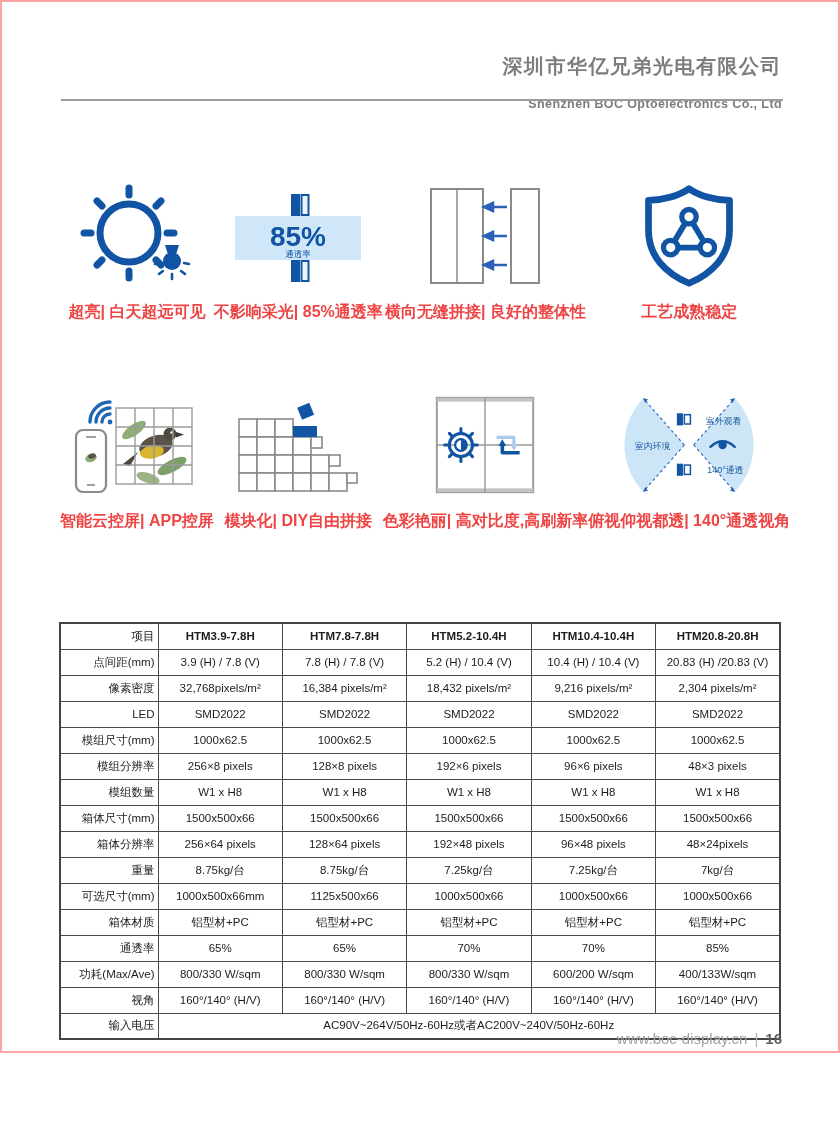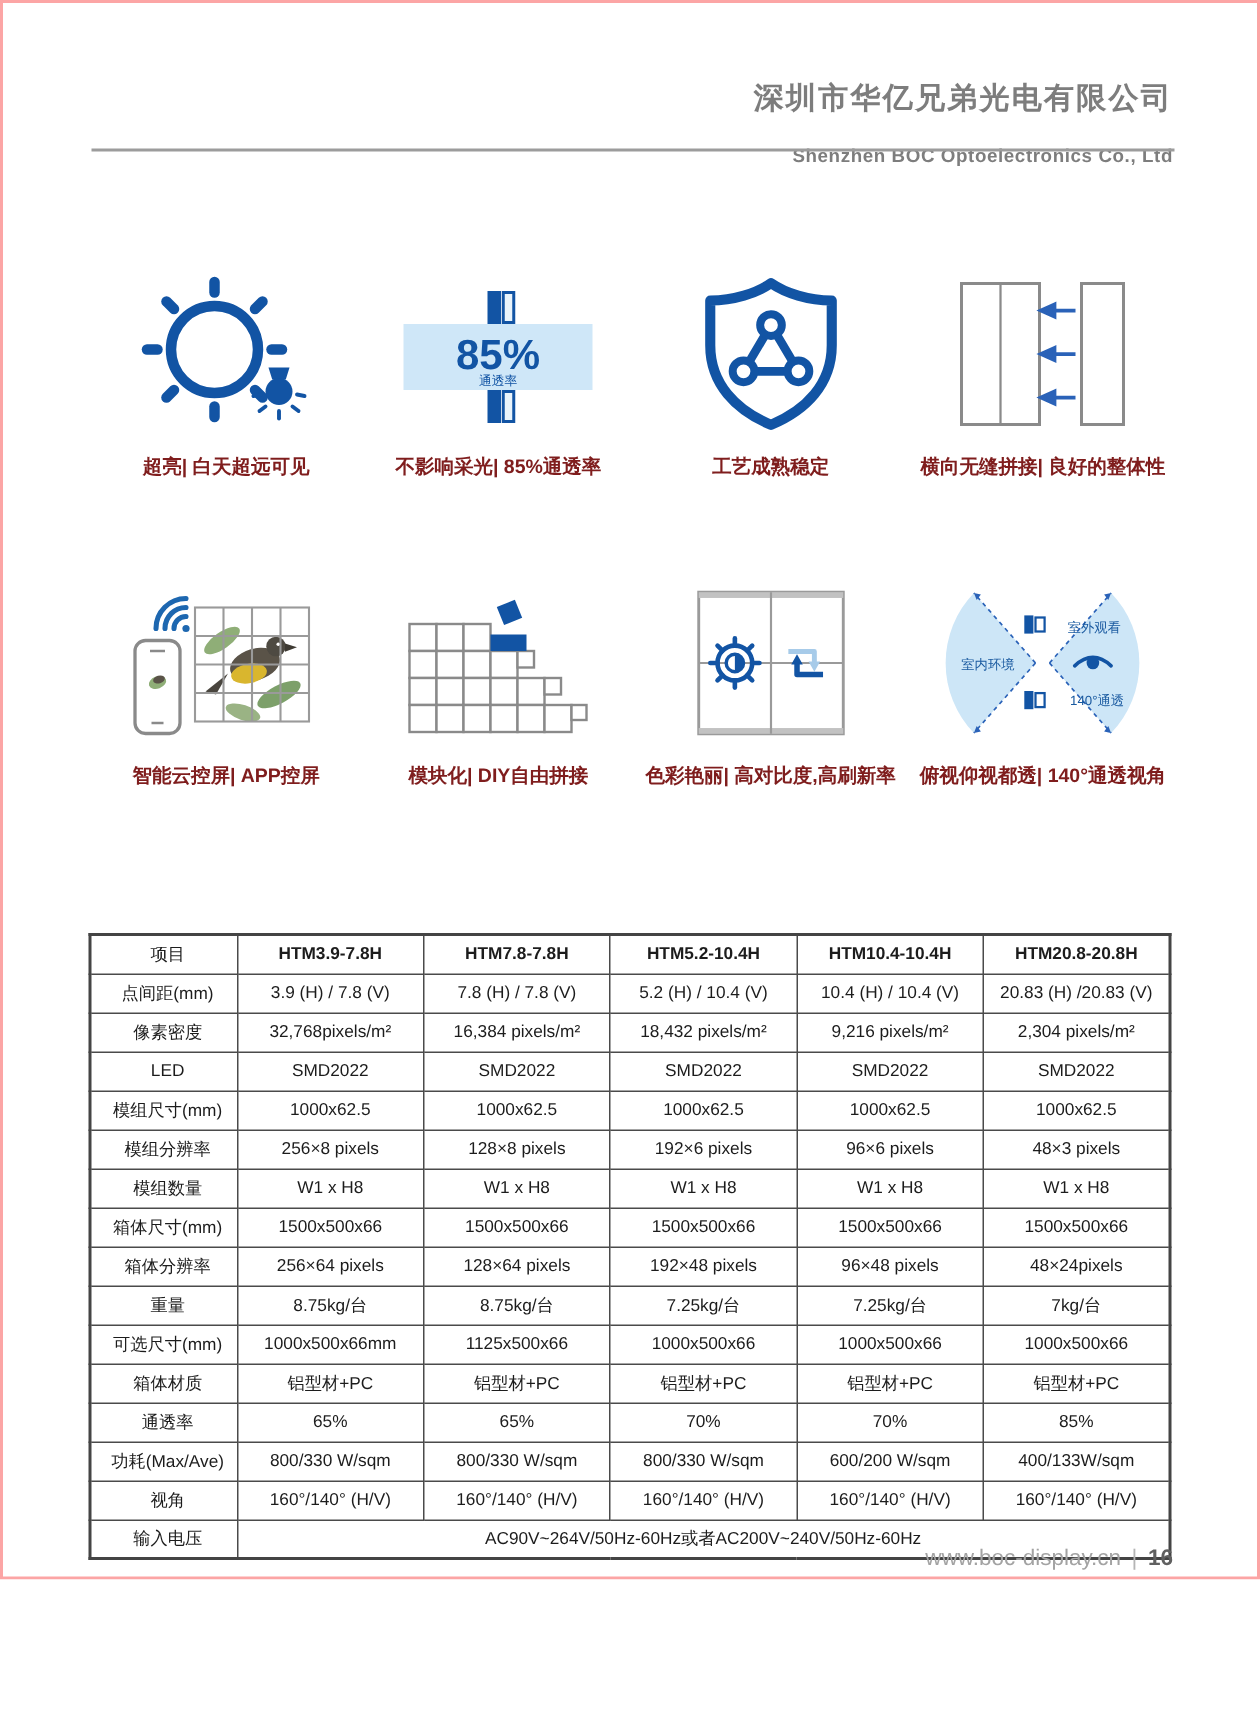--- a/index.html
+++ b/index.html
@@ -20,32 +20,32 @@
   .company-en { font-size:12.5px; font-weight:bold; letter-spacing:0.4px; margin-top:19px; }
   .header-rule { position:absolute; top:97px; left:59px; right:55px; height:2px; background:#9c9c9c; }
 
   
   .features {
     position:absolute; top:178px; left:58px; right:52px;
     display:grid; grid-template-columns:repeat(4,1fr); row-gap:66px;
   }
   .feature { display:flex; flex-direction:column; align-items:center; }
   .icon-box { height:112px; display:flex; align-items:center; justify-content:center; }
-  .caption { margin-top:10px; font-size:13px; font-weight:bold; color:#7f1d1d; white-space:nowrap; }
+  .caption { margin-top:10px; font-size:16px; font-weight:bold; color:#ef4444; white-space:nowrap; }
 
   
   .table-wrap { position:absolute; top:620px; left:57px; right:57px; }
   table.spec { width:100%; border-collapse:collapse; table-layout:fixed; }
   table.spec th, table.spec td {
     border:1px solid #4a4a4a; height:26px; padding:0 3px;
     font-size:11.5px; color:#1c1c1c; text-align:center; font-weight:normal;
     overflow:hidden; white-space:nowrap;
   }
   table.spec { border:2px solid #444; }
-  table.spec .row-label { text-align:center; padding-left:8px;margin-top:20px; }
+  table.spec .row-label { text-align:right; padding-left:8px;margin-top:20px; }
   table.spec .col-head { font-weight:bold; }
 
   
   .footer { position:absolute; bottom:4px; right:56px; font-size:15px; color:#a3a3a3; }
   .footer .divider { color:#b5b5b5; margin:0 7px; }
   .footer .page-num { color:#606060; font-weight:bold; }
 
   svg text { font-family:"Liberation Sans","DejaVu Sans",sans-serif; }
 </style>
 </head>
@@ -101,48 +101,48 @@
           <rect x="68.5" y="78" width="7" height="20" fill="#eaf4fb" stroke="#1254a4" stroke-width="2"></rect>
           <text x="65" y="63" font-size="28" font-weight="bold" fill="#1254a4" text-anchor="middle">85%</text>
           <text x="65" y="73.5" font-size="8.5" fill="#1254a4" text-anchor="middle">通透率</text>
         </svg>
       </div>
       <div class="caption">不影响采光| 85%通透率</div>
     </div>
 
     <div class="feature">
       <div class="icon-box">
-        <svg width="108" height="108" viewBox="0 0 110 112">
-          <path d="M55 7 C45 14 29 19 13 19 L13 50 C13 77 31 95 55 105 C79 95 97 77 97 50 L97 19 C81 19 65 14 55 7 Z" fill="none" stroke="#1254a4" stroke-width="7" stroke-linejoin="round"></path>
-          <path d="M55 36 L36 68 L74 68 Z" fill="none" stroke="#1254a4" stroke-width="6" stroke-linejoin="round"></path>
-          <circle cx="55" cy="36" r="7.5" fill="#fff" stroke="#1254a4" stroke-width="5.5"></circle>
-          <circle cx="36" cy="68" r="7.5" fill="#fff" stroke="#1254a4" stroke-width="5.5"></circle>
-          <circle cx="74" cy="68" r="7.5" fill="#fff" stroke="#1254a4" stroke-width="5.5"></circle>
-        </svg>
-      </div>
-      <div class="caption">工艺成熟稳定</div>
-    </div>
-
-    <div class="feature">
-      <div class="icon-box">
         <svg width="120" height="106" viewBox="0 0 120 106">
           <rect x="6" y="6" width="52" height="94" fill="#fff" stroke="#8a8a8a" stroke-width="2"></rect>
           <line x1="32" y1="6" x2="32" y2="100" stroke="#8a8a8a" stroke-width="1.5"></line>
           <rect x="86" y="6" width="28" height="94" fill="#fff" stroke="#8a8a8a" stroke-width="2"></rect>
           <g stroke="#2a62b8" stroke-width="2.5" fill="#2a62b8">
             <line x1="82" y1="24" x2="68" y2="24"></line>
               <path d="M68 20 l-9 4 9 4 z"></path>
             <line x1="82" y1="53" x2="68" y2="53"></line>
               <path d="M68 49 l-9 4 9 4 z"></path>
             <line x1="82" y1="82" x2="68" y2="82"></line>
               <path d="M68 78 l-9 4 9 4 z"></path>
           </g>
         </svg>
       </div>
       <div class="caption">横向无缝拼接| 良好的整体性</div>
+    </div>
+
+    <div class="feature">
+      <div class="icon-box">
+        <svg width="108" height="108" viewBox="0 0 110 112">
+          <path d="M55 7 C45 14 29 19 13 19 L13 50 C13 77 31 95 55 105 C79 95 97 77 97 50 L97 19 C81 19 65 14 55 7 Z" fill="none" stroke="#1254a4" stroke-width="7" stroke-linejoin="round"></path>
+          <path d="M55 36 L36 68 L74 68 Z" fill="none" stroke="#1254a4" stroke-width="6" stroke-linejoin="round"></path>
+          <circle cx="55" cy="36" r="7.5" fill="#fff" stroke="#1254a4" stroke-width="5.5"></circle>
+          <circle cx="36" cy="68" r="7.5" fill="#fff" stroke="#1254a4" stroke-width="5.5"></circle>
+          <circle cx="74" cy="68" r="7.5" fill="#fff" stroke="#1254a4" stroke-width="5.5"></circle>
+        </svg>
+      </div>
+      <div class="caption">工艺成熟稳定</div>
     </div>
 
     <div class="feature">
       <div class="icon-box">
         <svg width="130" height="106" viewBox="0 0 130 106">
 
           <g>
             <ellipse cx="62" cy="38" rx="14" ry="5.5" fill="#8fae77" transform="rotate(-35 62 38)"></ellipse>
             <ellipse cx="100" cy="74" rx="16" ry="6" fill="#7da06a" transform="rotate(-28 100 74)"></ellipse>
             <ellipse cx="76" cy="86" rx="12" ry="5" fill="#9ab384" transform="rotate(18 76 86)"></ellipse>

